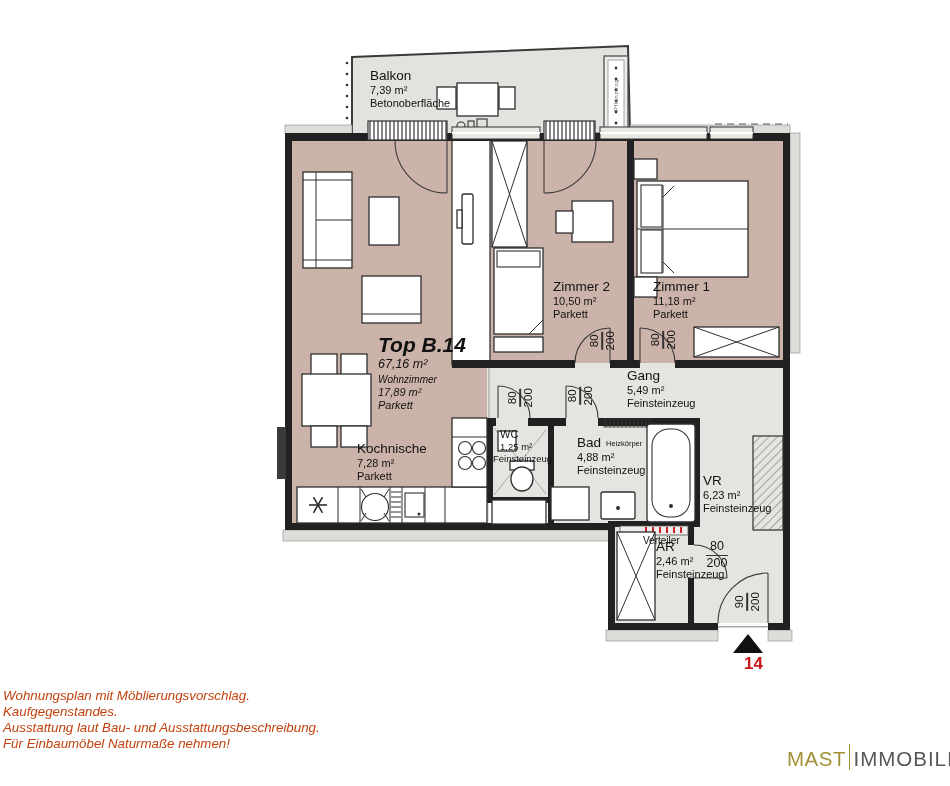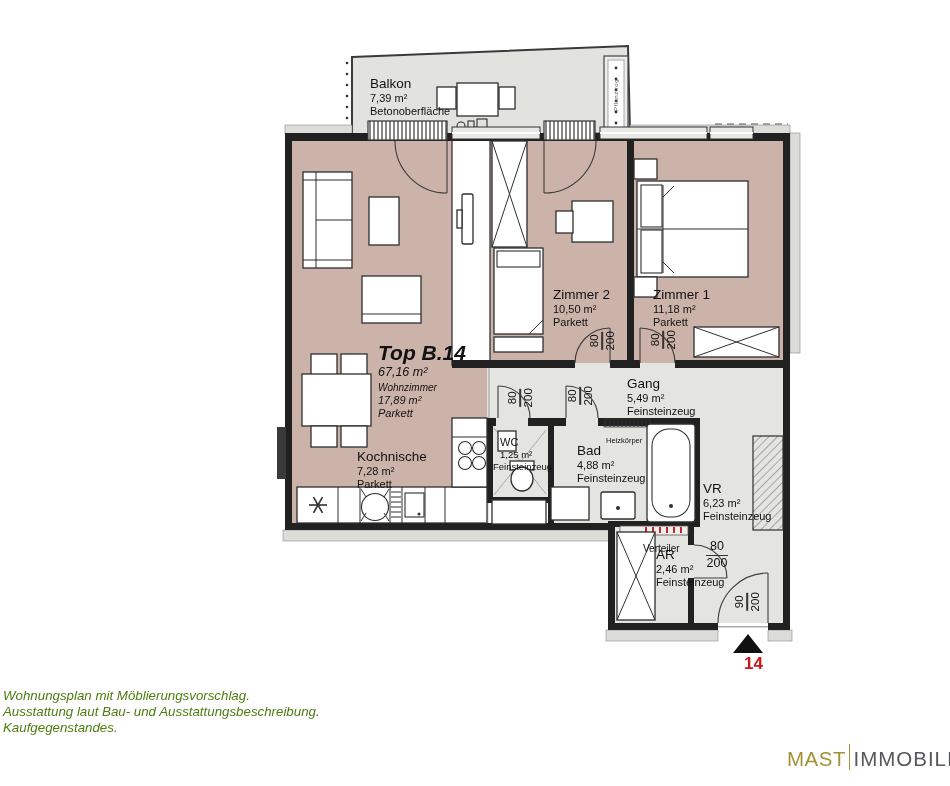--- a/index.html
+++ b/index.html
@@ -12,37 +12,37 @@
   #plan-svg{position:absolute;left:0;top:0;}
   .wall{fill:var(--wall);}
   .f-parkett{fill:var(--parkett);}
   .f-fein{fill:var(--fein);}
   .f-balkon{fill:var(--balkon);stroke:#3a3a3a;stroke-width:2;}
   .furn{fill:#fff;stroke:#2f2f2f;stroke-width:1.3;}
   .tline{stroke:#2f2f2f;stroke-width:1.1;fill:none;}
   .xline{stroke:#2f2f2f;stroke-width:1;fill:none;}
   .arc{stroke:#3c3c3c;stroke-width:1.1;fill:none;}
   .band{fill:#dcdcd9;stroke:#8a8a87;stroke-width:0.6;}
-  .lbl{position:absolute;line-height:1.2;white-space:nowrap;margin-top:8px;}
+  .lbl{position:absolute;line-height:1.2;white-space:nowrap;}
   .rname{font-size:13.5px;}
   .rsub{font-size:11px;}
   .wc-l .rname{font-size:11px;} .wc-l .rsub{font-size:9.5px;}
   .unit-title{font-size:21px;font-weight:bold;line-height:1.15;}
   .unit-area{font-size:12.5px;margin-bottom:2px;}
   .wohn-name{font-size:10px;}
   .tiny{font-size:7.5px;}
   .small{font-size:10px;}
   .dlv{position:absolute;display:flex;flex-direction:column;align-items:center;
        transform:rotate(-90deg);font-size:11.5px;line-height:1.05;}
   .dlh{position:absolute;display:flex;flex-direction:column;align-items:center;
        font-size:12.5px;line-height:1.1;}
   .fracbar{width:18px;height:1.5px;background:#333;margin:1px 0;}
   .marker14{position:absolute;color:var(--red);font-size:17px;font-weight:bold;width:30px;text-align:center;}
   .vtext{position:absolute;transform:rotate(-90deg);font-size:6px;color:#666;letter-spacing:.5px;}
-  #disclaimer{position:absolute;left:3px;top:688px;font-style:italic;font-size:13.3px;line-height:15.9px;color:#4d7c0f;}
+  #disclaimer{position:absolute;left:3px;top:688px;font-style:italic;font-size:13.3px;line-height:15.9px;color:#c2410c;}
   #logo{position:absolute;left:787px;top:747px;display:flex;align-items:flex-start;}
   #logo .mast{color:var(--gold);font-size:20.5px;letter-spacing:.5px;}
   #logo .bar{width:1.5px;height:26px;background:var(--gold);margin:-3px 3px 0 3px;}
   #logo .immo{color:var(--lgray);font-size:20.5px;letter-spacing:1px;}
 </style>
 </head>
 <body>
 
 <div id="stage">
 
@@ -347,21 +347,21 @@
   <div class="rsub">6,23 m²</div>
   <div class="rsub">Feinsteinzeug</div>
 </div>
 
 <div class="lbl" style="left:656px;top:539px;">
   <div class="rname">AR</div>
   <div class="rsub">2,46 m²</div>
   <div class="rsub">Feinsteinzeug</div>
 </div>
 
-<div class="lbl tiny" style="left:606px;top:428px;">Heizkörper</div>
+<div class="lbl tiny" style="left:606px;top:439px;">Heizkörper</div>
 <div class="lbl small" style="left:643px;top:535px;">Verteiler</div>
 <div class="vtext" style="left:596px;top:92px;width:40px;text-align:center;">Pflanztrog</div>
 
 <div class="dlv" style="left:587px;top:327px;width:30px;">
   <span>80</span>
       <span class="fracbar"></span>
       <span>200</span>
 </div>
 <div class="dlv" style="left:648px;top:326px;width:30px;">
   <span>80</span>
@@ -386,22 +386,23 @@
 <div class="dlv" style="left:732px;top:588px;width:30px;">
   <span>90</span>
       <span class="fracbar"></span>
       <span>200</span>
 </div>
 
 <div class="marker14" style="left:733px;top:654px;text-align:right;">14</div>
 
 <div id="disclaimer">
   <div>Wohnungsplan mit Möblierungsvorschlag.</div>
+  <div>Kaufgegenstandes.</div>
   <div>Ausstattung laut Bau- und Ausstattungsbeschreibung.</div>
-  <div>Kaufgegenstandes.</div>
+  <div>Für Einbaumöbel Naturmaße nehmen!</div>
 </div>
 
 <div id="logo">
   <span class="mast">MAST</span>
   <span class="bar"></span>
   <span class="immo">IMMOBILIEN</span>
 </div>
 
 </div>
 

